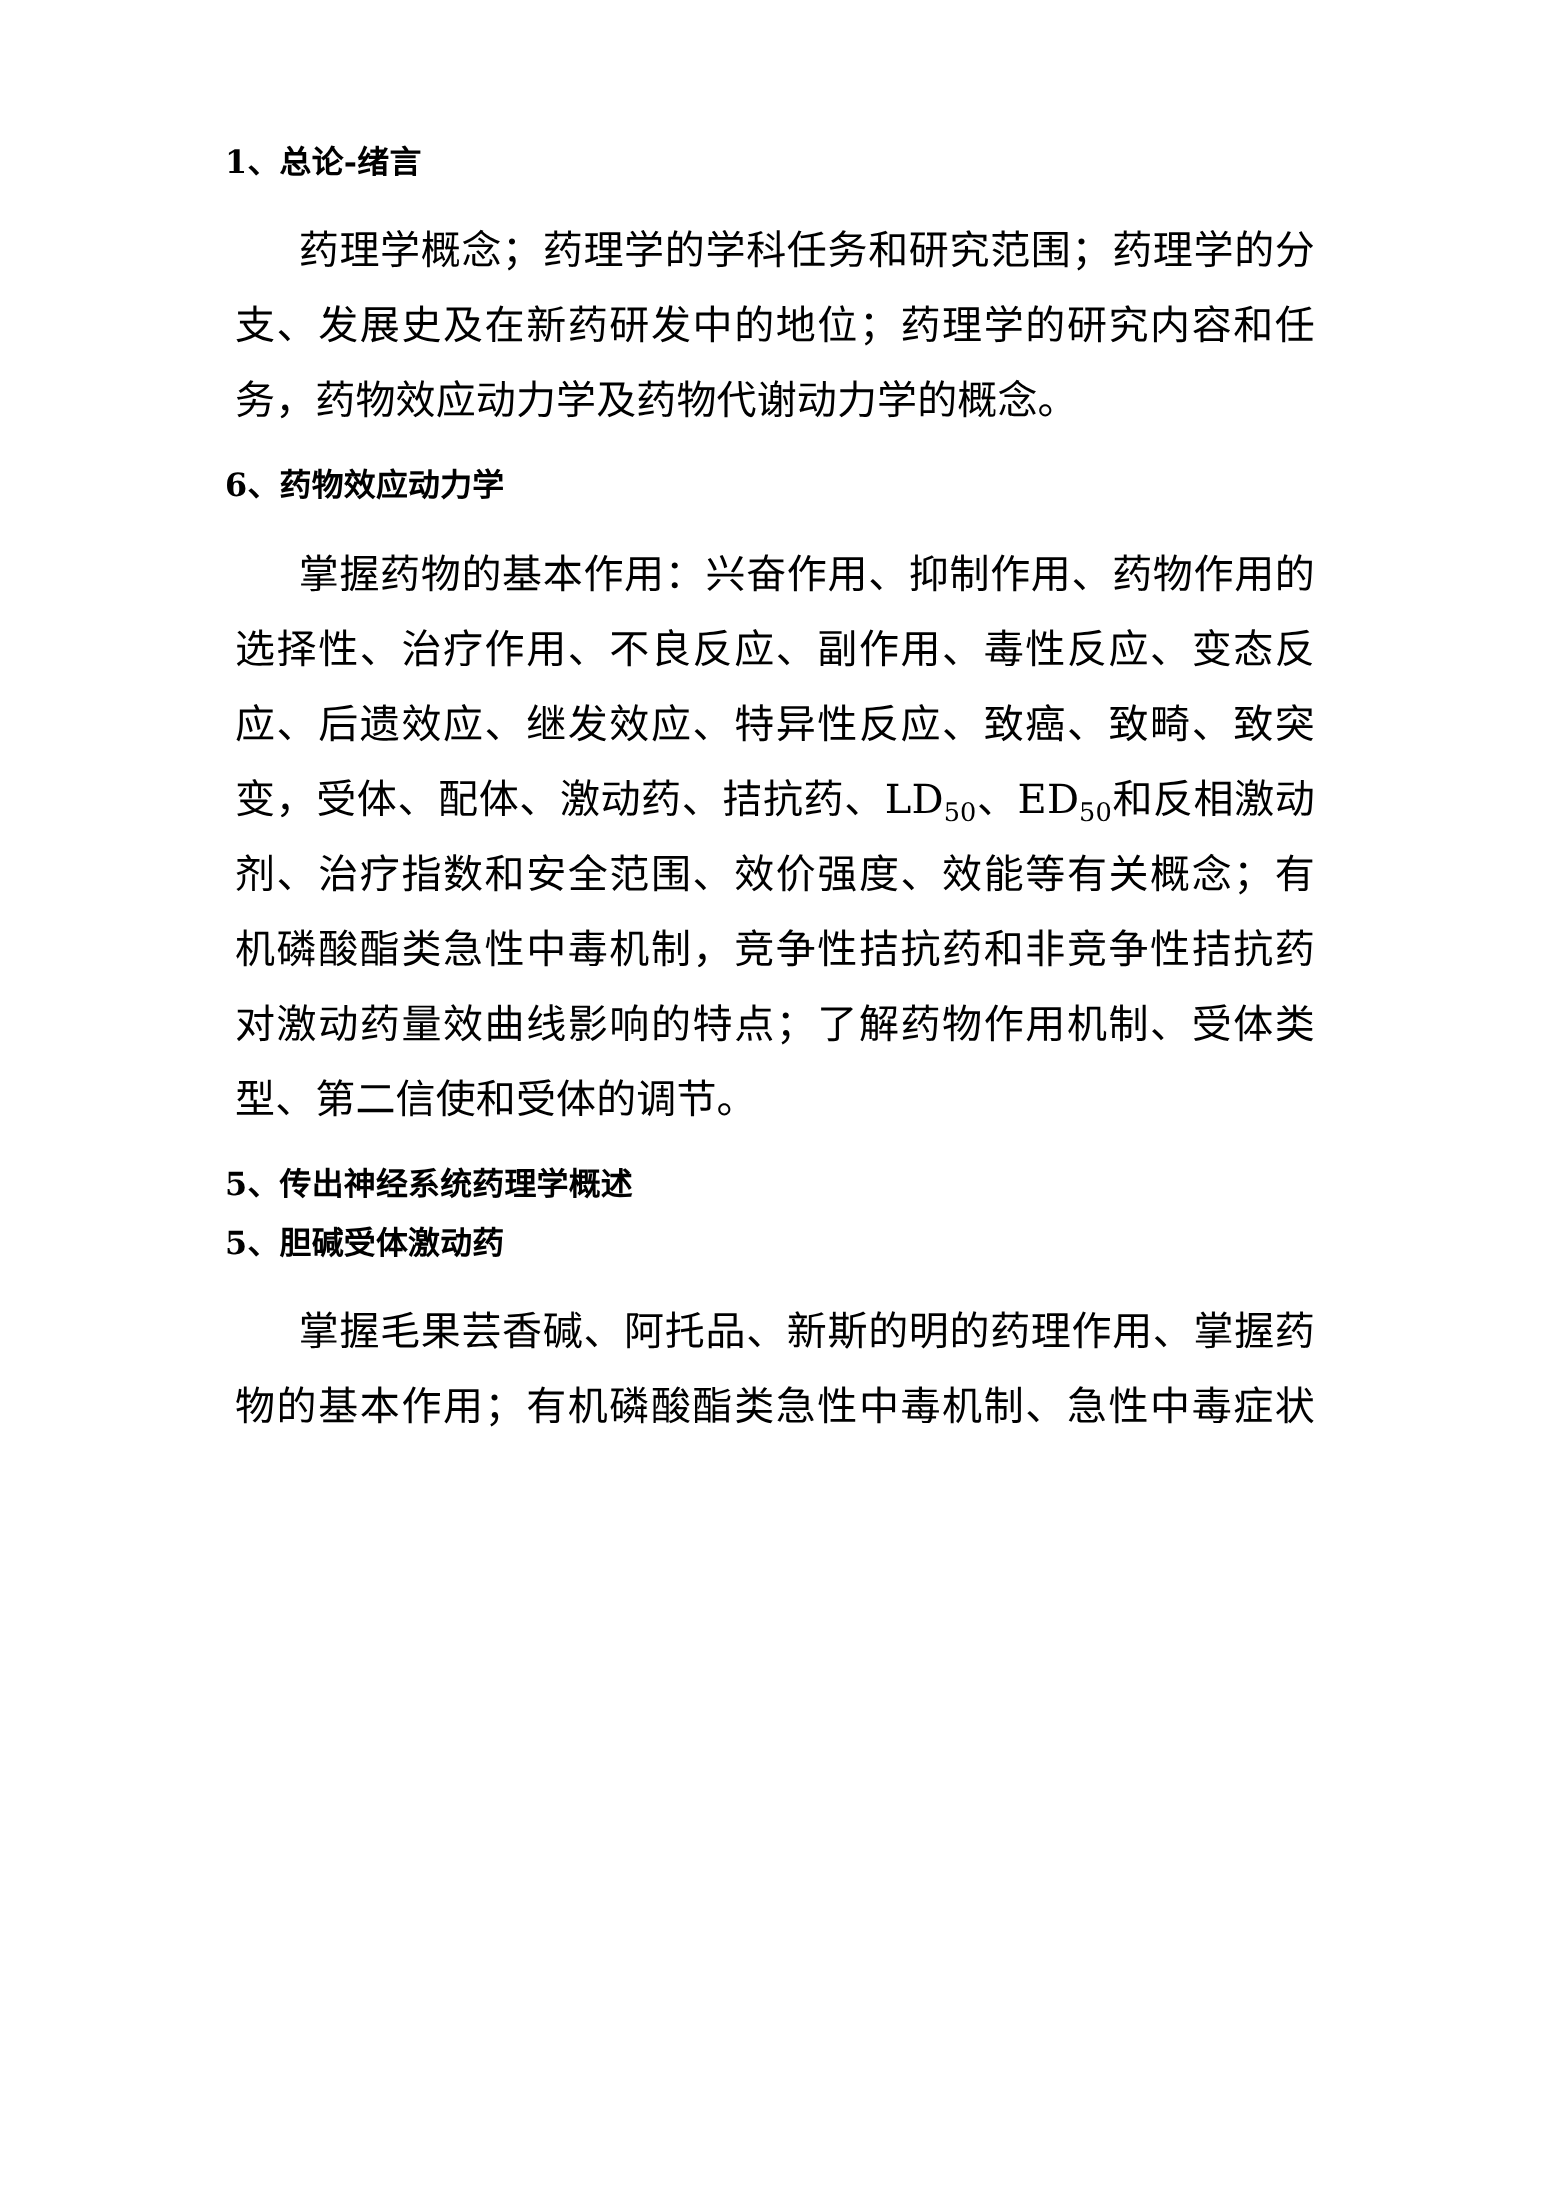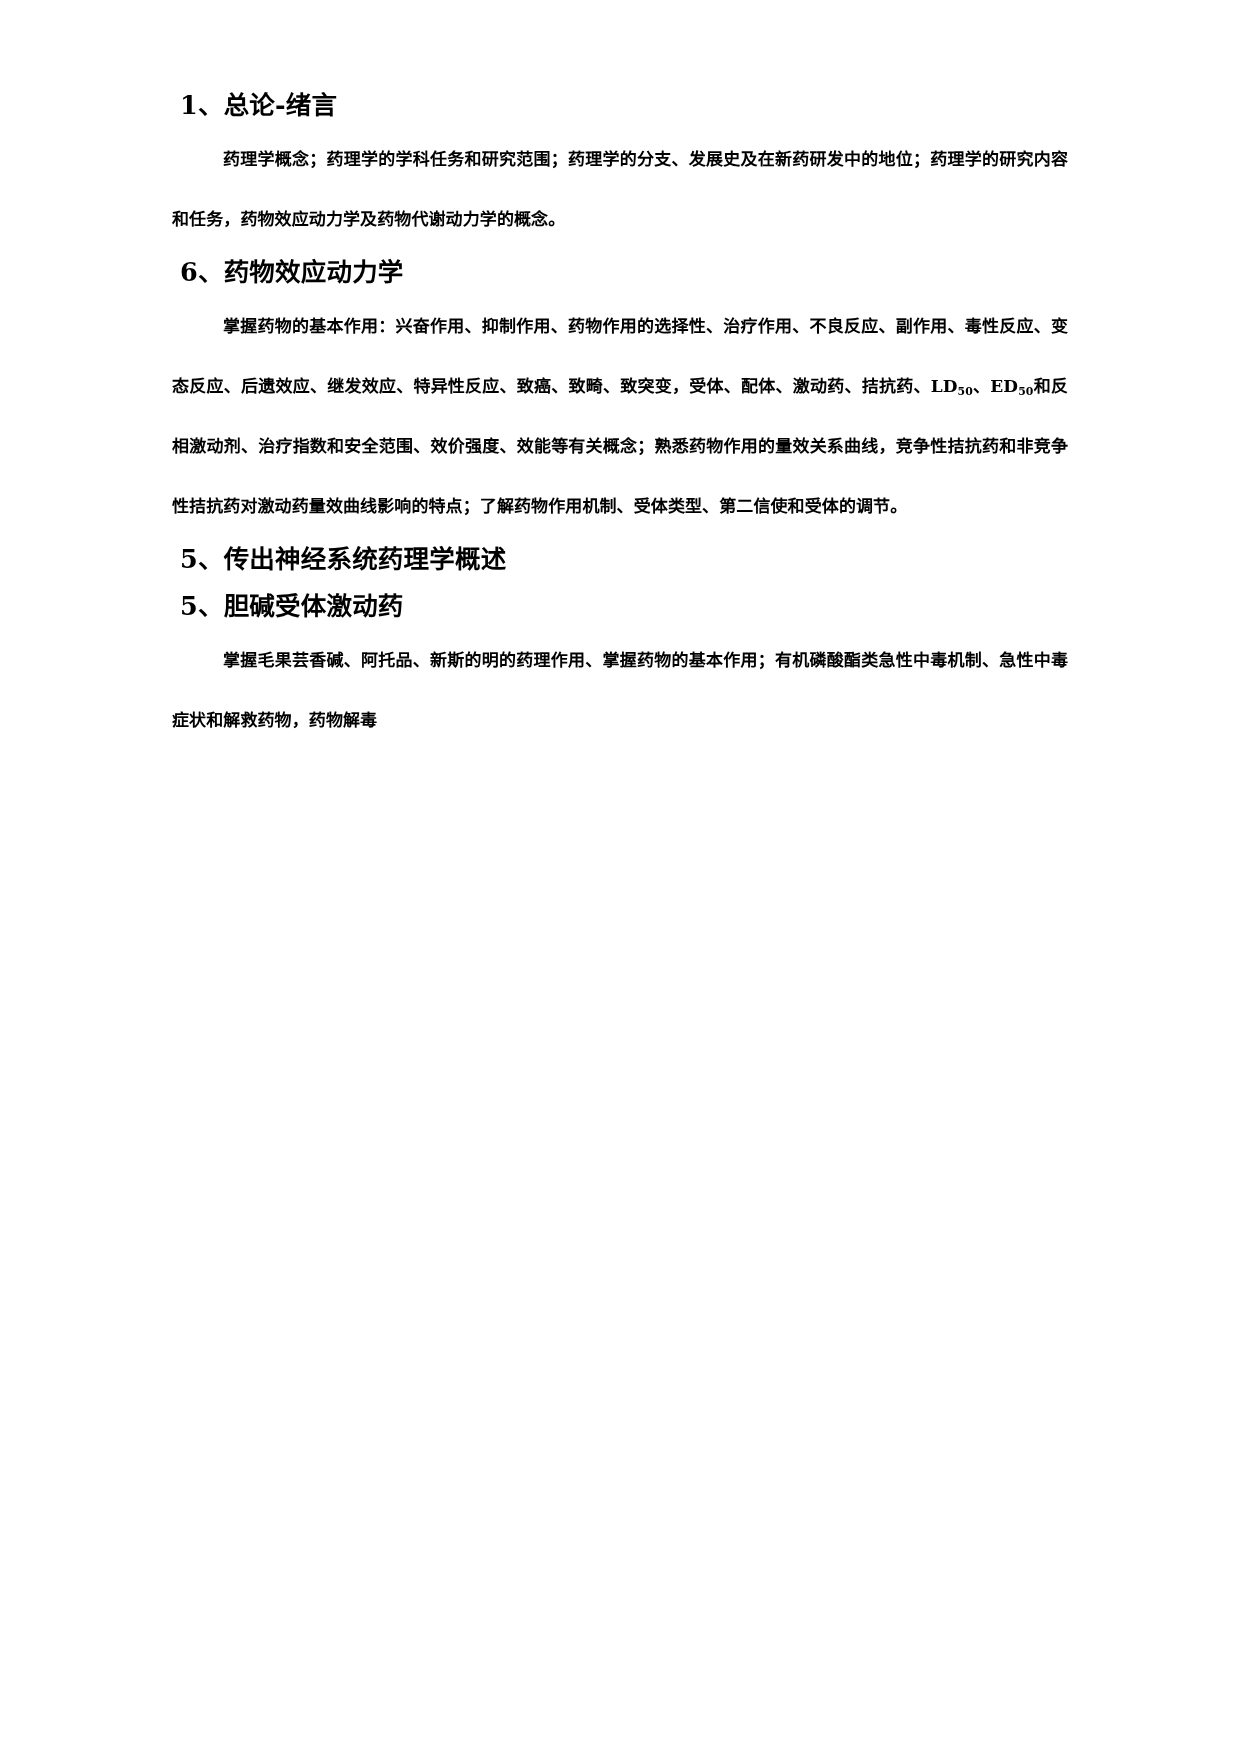--- a/index.html
+++ b/index.html
@@ -14,45 +14,45 @@
     overflow: hidden;
     font-family: "DejaVu Serif", "Liberation Serif", serif;
     color: #000000;
     -webkit-font-smoothing: antialiased;
   }
   .page {
     position: relative;
     box-sizing: border-box;
     width: 1240px;
     height: 1754px;
-    padding: 82px 172px 0 172px;
+    padding: 107px 172px 0 172px;
     background: #ffffff;
   }
   .doc-body {
     width: 896px;
   }
   .section {
     margin: 0;
   }
   .section-heading {
     font-size: 25.5px;
     font-weight: bold;
     line-height: 47px;
     letter-spacing: 0.2px;
     margin: 0 0 0 8px;
     white-space: nowrap;
   }
   .section-para {
-    font-size: 17px;
-    font-weight: bold;
+    font-size: 32px;
+    font-weight: normal;
     line-height: 60px;
     text-align: justify;
     text-justify: inter-character;
     text-indent: 51px;
-    margin: 0;
+    margin: 16px;
     letter-spacing: 0.1px;
   }
   
   .section:last-child .section-para {
     max-height: 130px;
     overflow: hidden;
   }
   sub {
     font-size: 64%;
     vertical-align: baseline;
@@ -67,21 +67,21 @@
 <div class="page">
   <div class="doc-body">
 
     <div class="section">
       <h2 class="section-heading">1、总论-绪言</h2>
       <p class="section-para"><span>药理学概念；药理学的学科任务和研究范围；药理学的分支、发展史及在新药研发中的地位；药理学的研究内容和任务，药物效应动力学及药物代谢动力学的概念。</span></p>
     </div>
 
     <div class="section">
       <h2 class="section-heading">6、药物效应动力学</h2>
-      <p class="section-para"><span>掌握药物的基本作用：兴奋作用、抑制作用、药物作用的选择性、治疗作用、不良反应、副作用、毒性反应、变态反应、后遗效应、继发效应、特异性反应、致癌、致畸、致突变，受体、配体、激动药、拮抗药、LD</span><sub>50</sub><span>、ED</span><sub>50</sub><span>和反相激动剂、治疗指数和安全范围、效价强度、效能等有关概念；熟悉药物作用的量效关系曲线，竞争性拮抗药和非竞争性拮抗药对激动药量效曲线影响的特点；了解药物作用机制、受体类型、第二信使和受体的调节。</span></p>
+      <p class="section-para"><span>掌握药物的基本作用：兴奋作用、抑制作用、药物作用的选择性、治疗作用、不良反应、副作用、毒性反应、变态反应、后遗效应、继发效应、特异性反应、致癌、致畸、致突变，受体、配体、激动药、拮抗药、LD</span><sub>50</sub><span>、ED</span><sub>50</sub><span>和反相激动剂、治疗指数和安全范围、效价强度、效能等有关概念；有机磷酸酯类急性中毒机制，竞争性拮抗药和非竞争性拮抗药对激动药量效曲线影响的特点；了解药物作用机制、受体类型、第二信使和受体的调节。</span></p>
     </div>
 
 
     <div class="section">
       <h2 class="section-heading">5、传出神经系统药理学概述</h2>
     </div>
 
     <div class="section">
       <h2 class="section-heading">5、胆碱受体激动药</h2>
       <p class="section-para"><span>掌握毛果芸香碱、阿托品、新斯的明的药理作用、掌握药物的基本作用；有机磷酸酯类急性中毒机制、急性中毒症状和解救药物，药物解毒</span></p>

